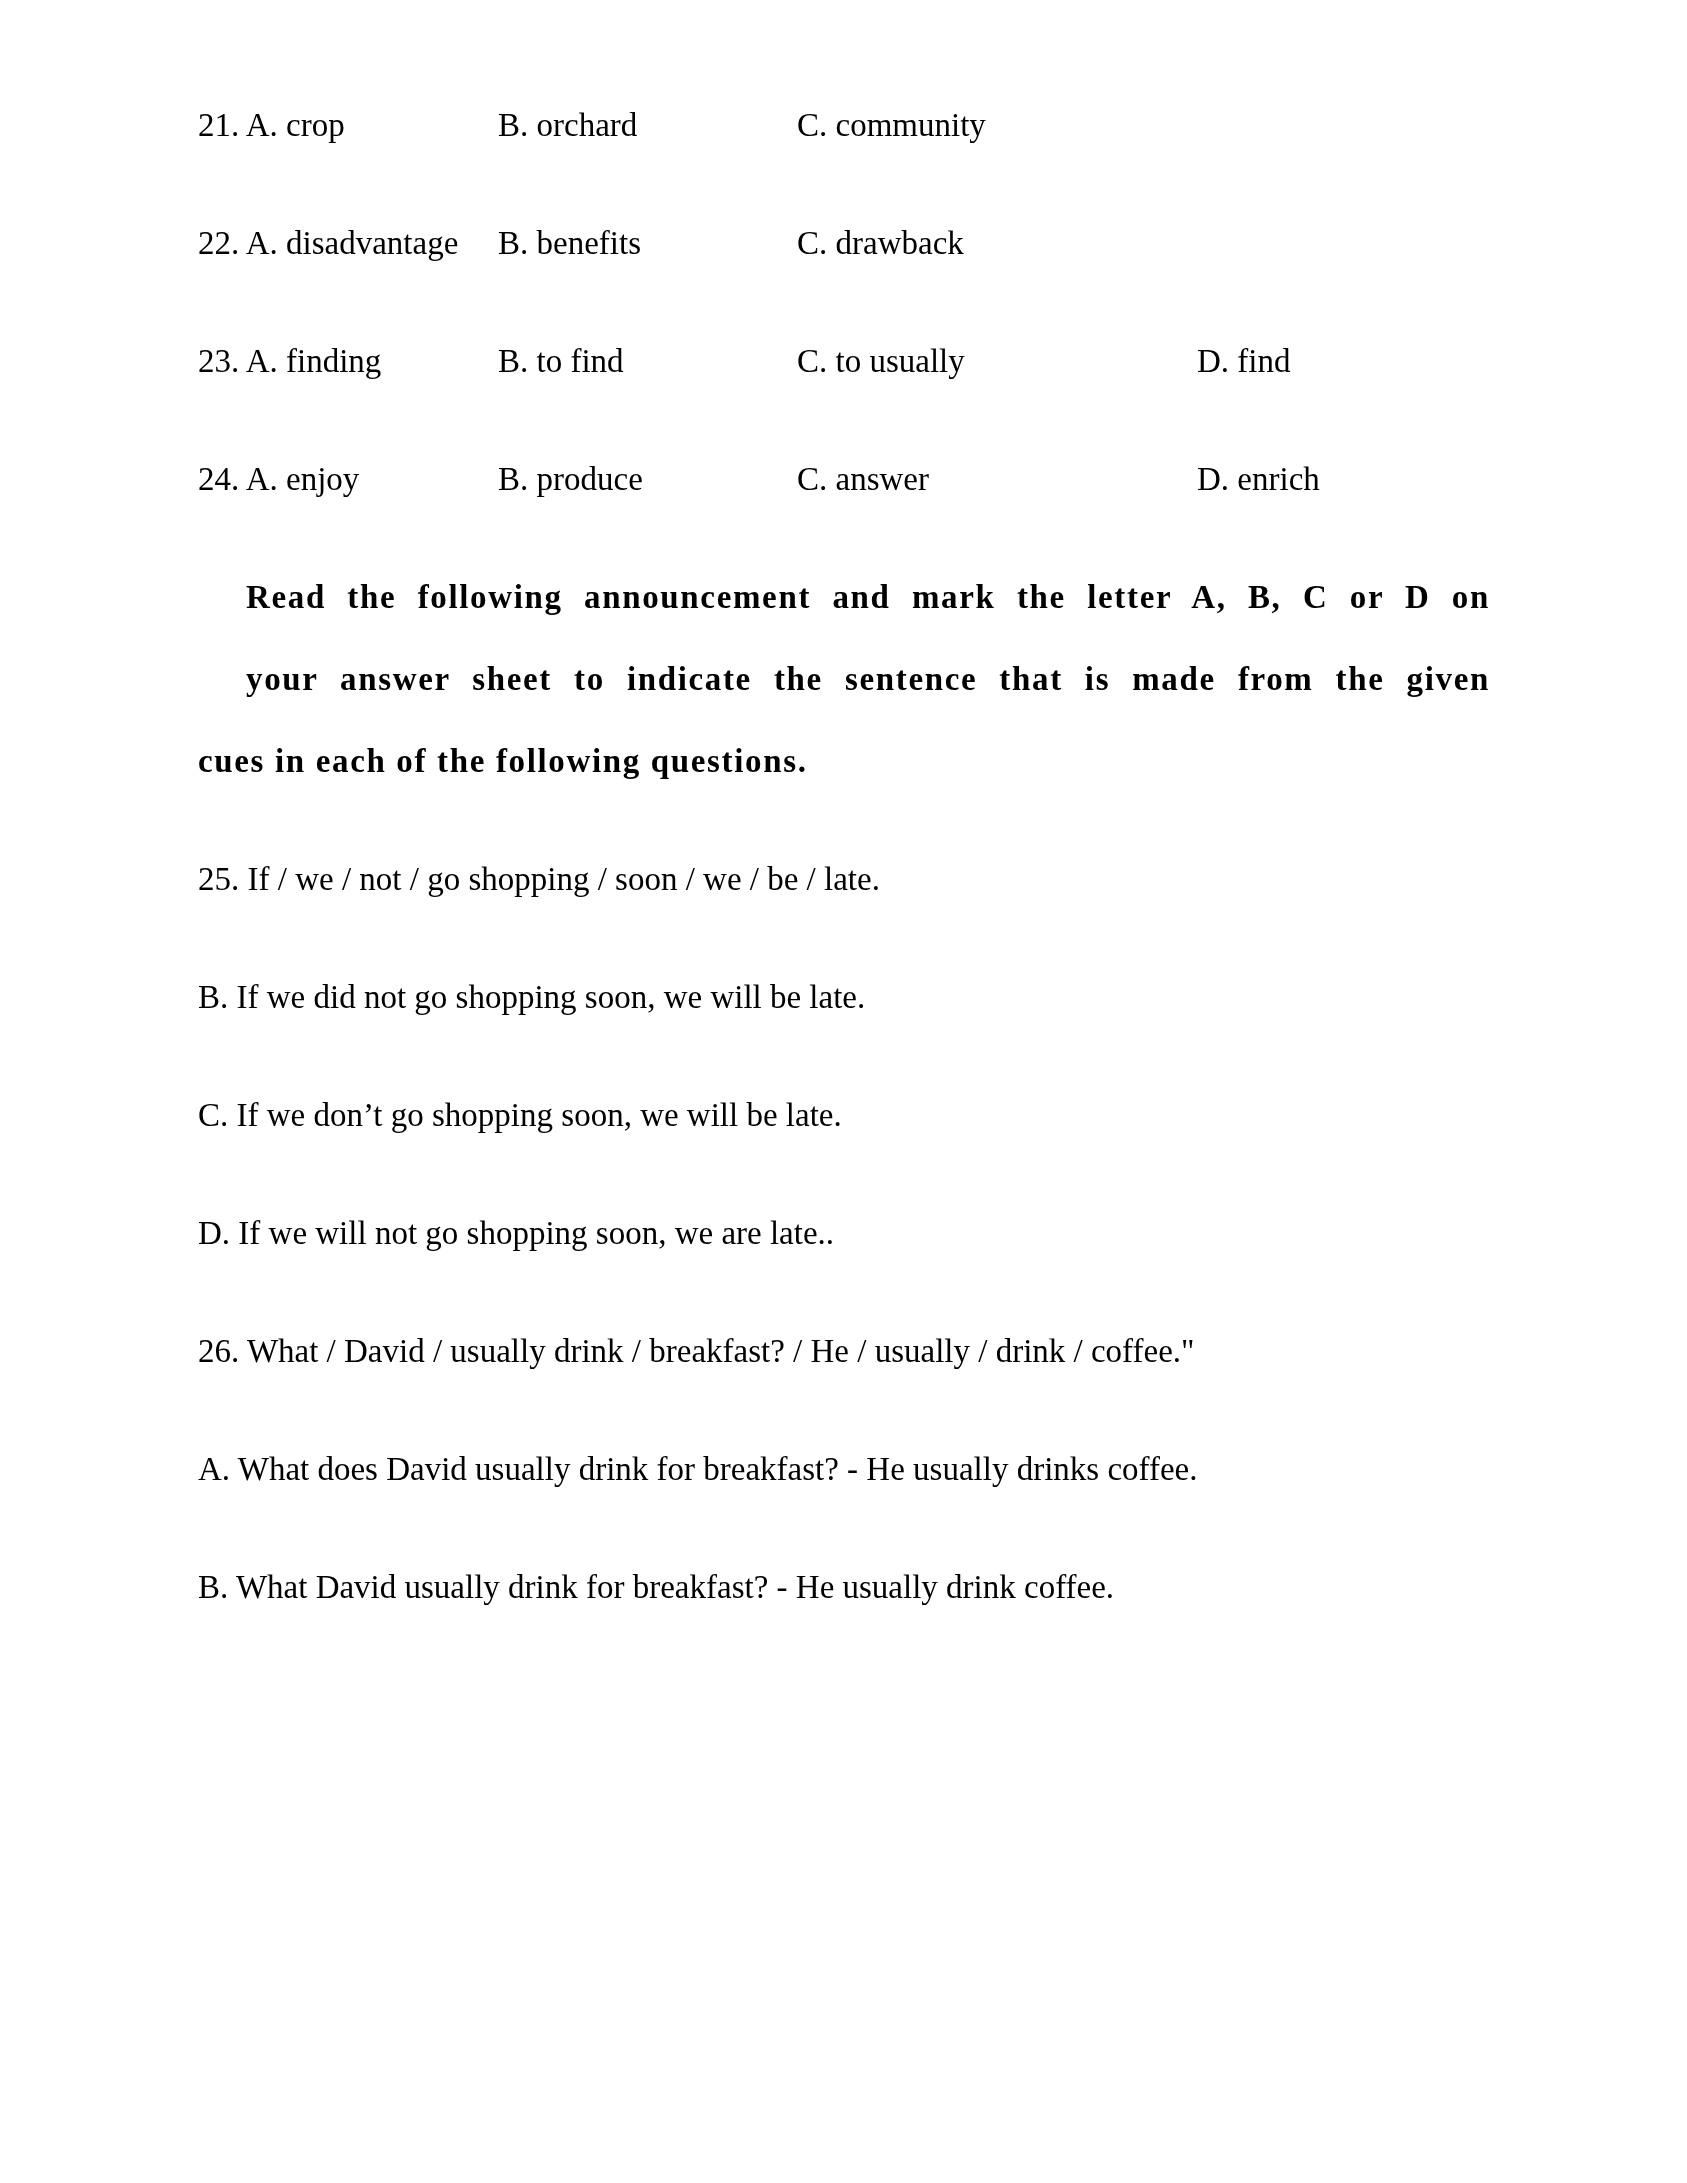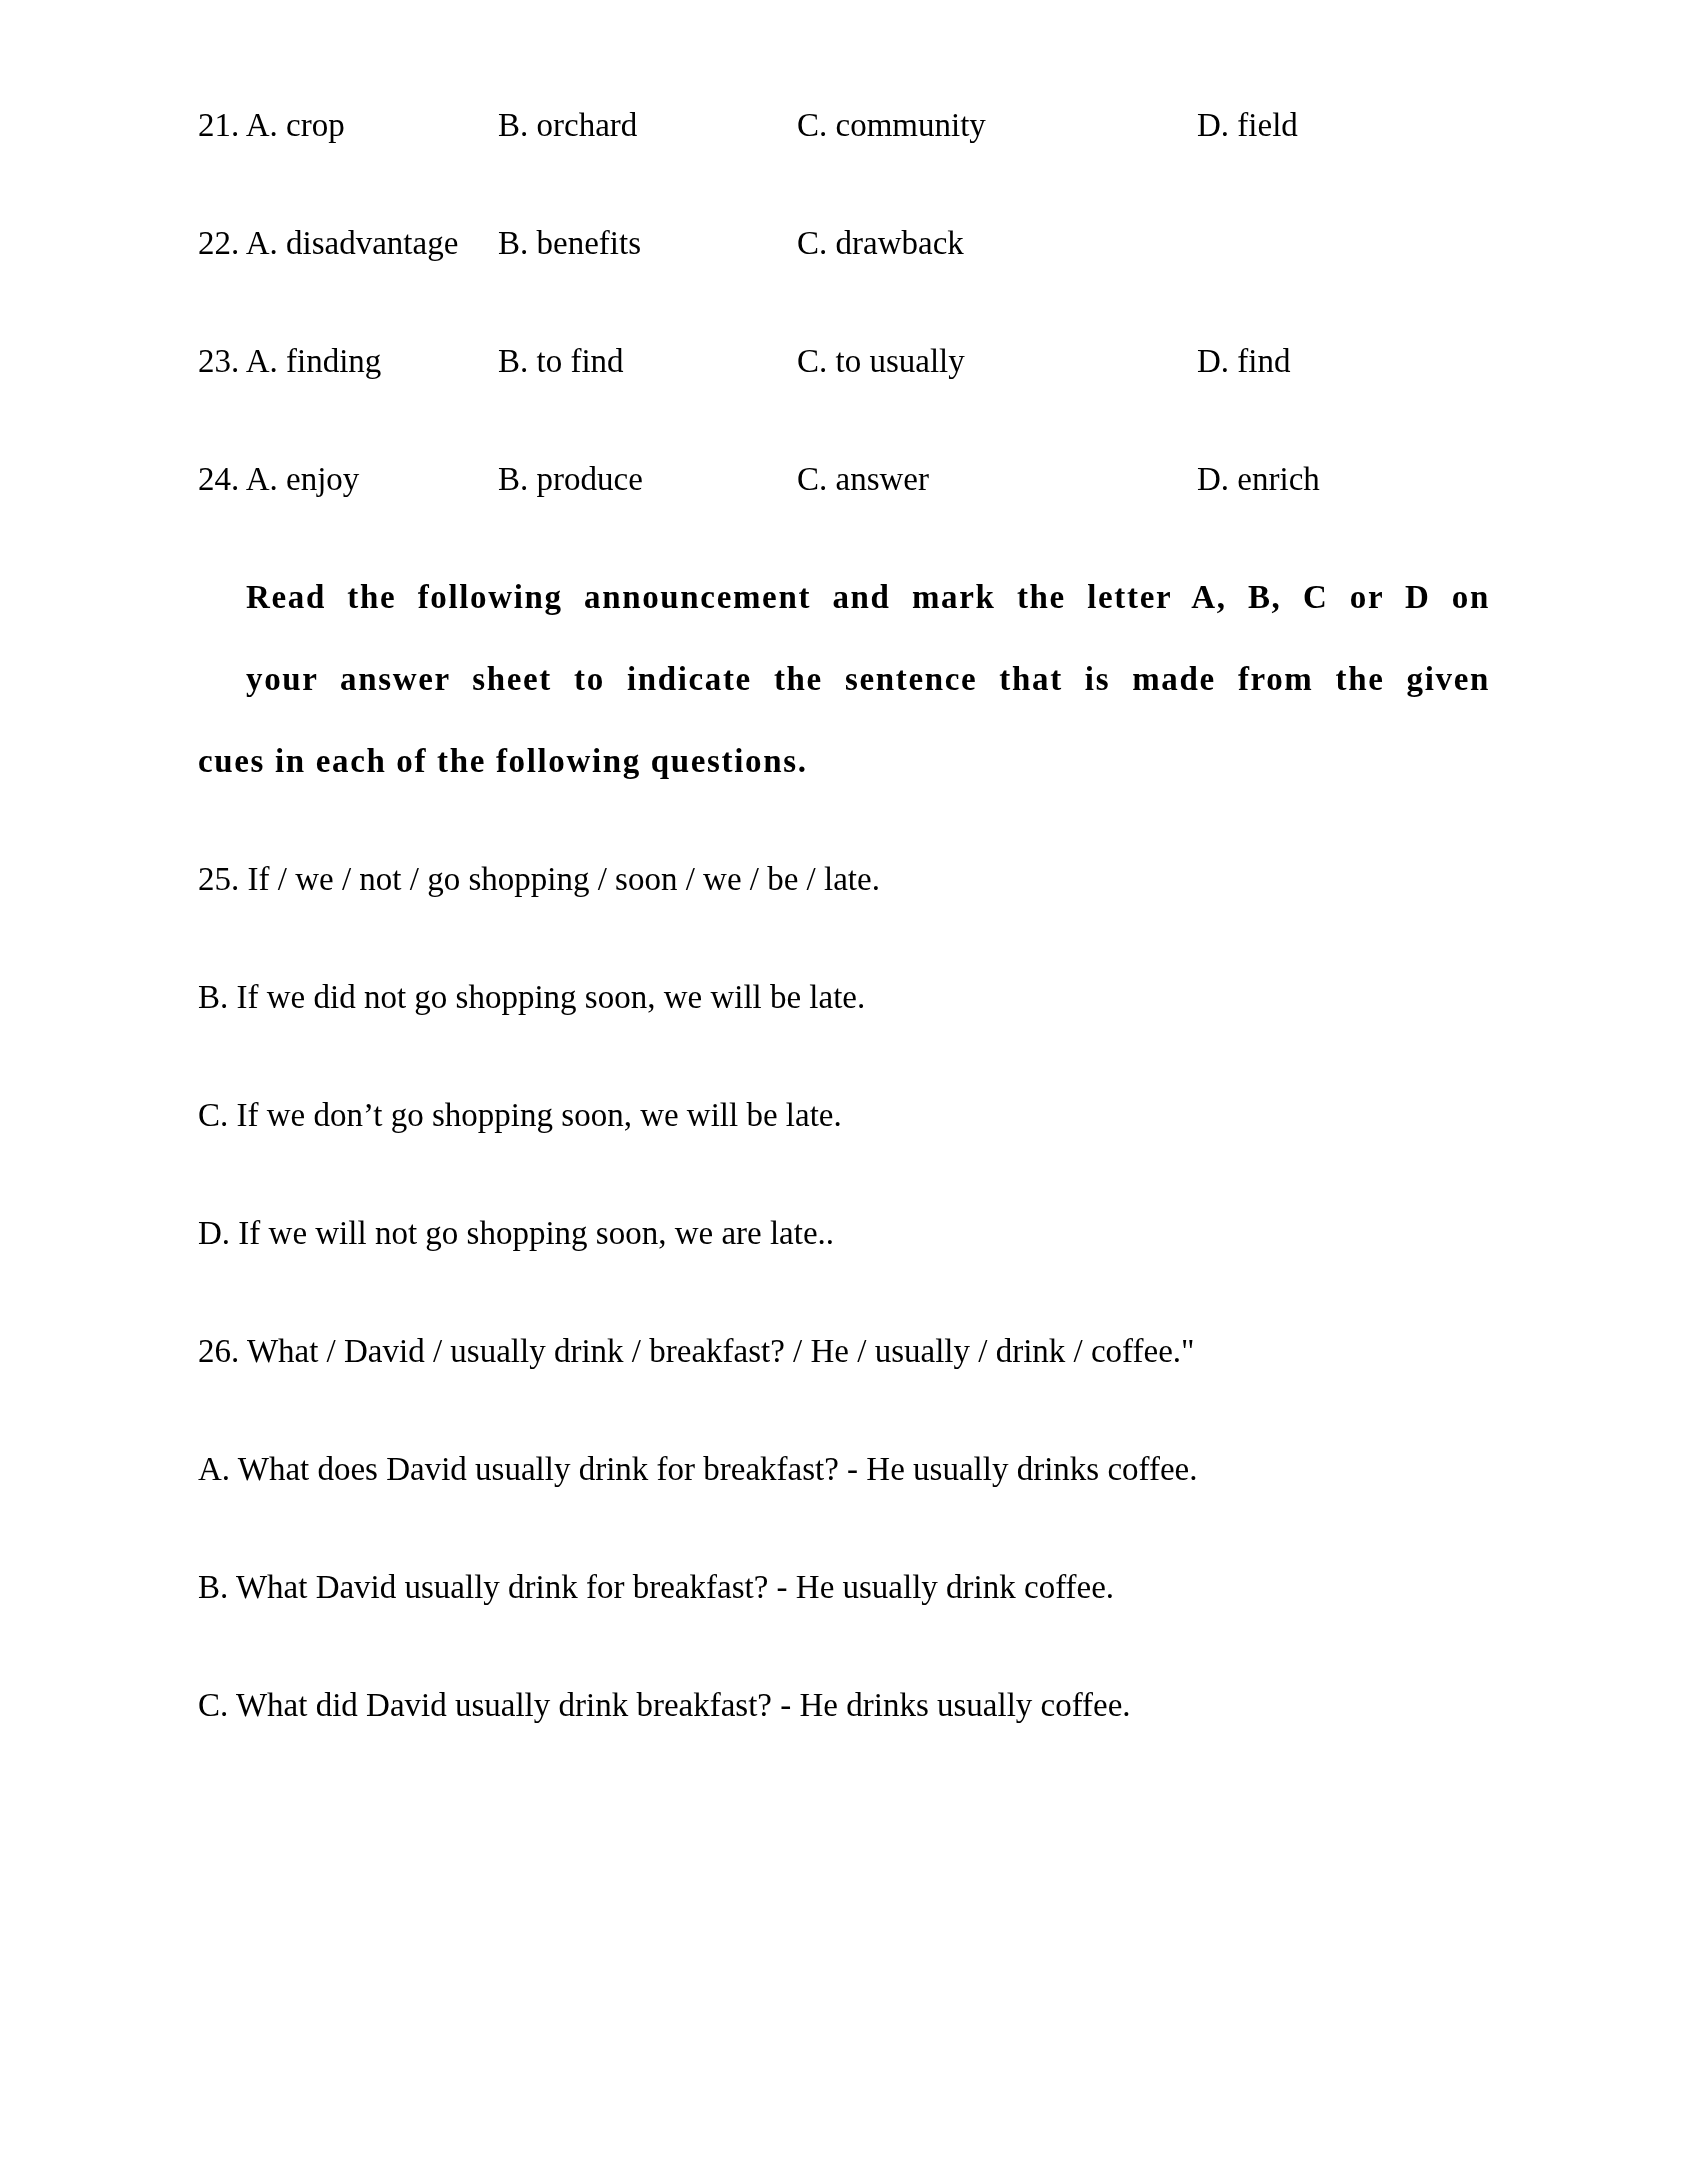--- a/index.html
+++ b/index.html
@@ -43,21 +43,20 @@
 </head>
 <body>
 
 <div class="page">
 
   <section>
     <div class="mcq-row">
       <span class="mcq-cell">21. A. crop</span>
       <span class="mcq-cell">B. orchard</span>
       <span class="mcq-cell">C. community</span>
-      <span class="mcq-cell">D. field</span>
     </div>
     <div class="mcq-row">
       <span class="mcq-cell">22. A. disadvantage</span>
       <span class="mcq-cell">B. benefits</span>
       <span class="mcq-cell">C. drawback</span>
     </div>
     <div class="mcq-row">
       <span class="mcq-cell">23. A. finding</span>
       <span class="mcq-cell">B. to find</span>
       <span class="mcq-cell">C. to usually</span>
@@ -81,17 +80,16 @@
     <div class="line para">25. If / we / not / go shopping / soon / we / be / late.</div>
     <div class="line para">B. If we did not go shopping soon, we will be late.</div>
     <div class="line para">C. If we don’t go shopping soon, we will be late.</div>
     <div class="line para">D. If we will not go shopping soon, we are late..</div>
   </section>
 
   <section>
     <div class="line para">26. What / David / usually drink / breakfast? / He / usually / drink / coffee."</div>
     <div class="line para">A. What does David usually drink for breakfast? - He usually drinks coffee.</div>
     <div class="line para">B. What David usually drink for breakfast? - He usually drink coffee.</div>
-    <div class="line para">C. What did David usually drink breakfast? - He drinks usually coffee.</div>
   </section>
 
 </div>
 
 
 </body></html>

